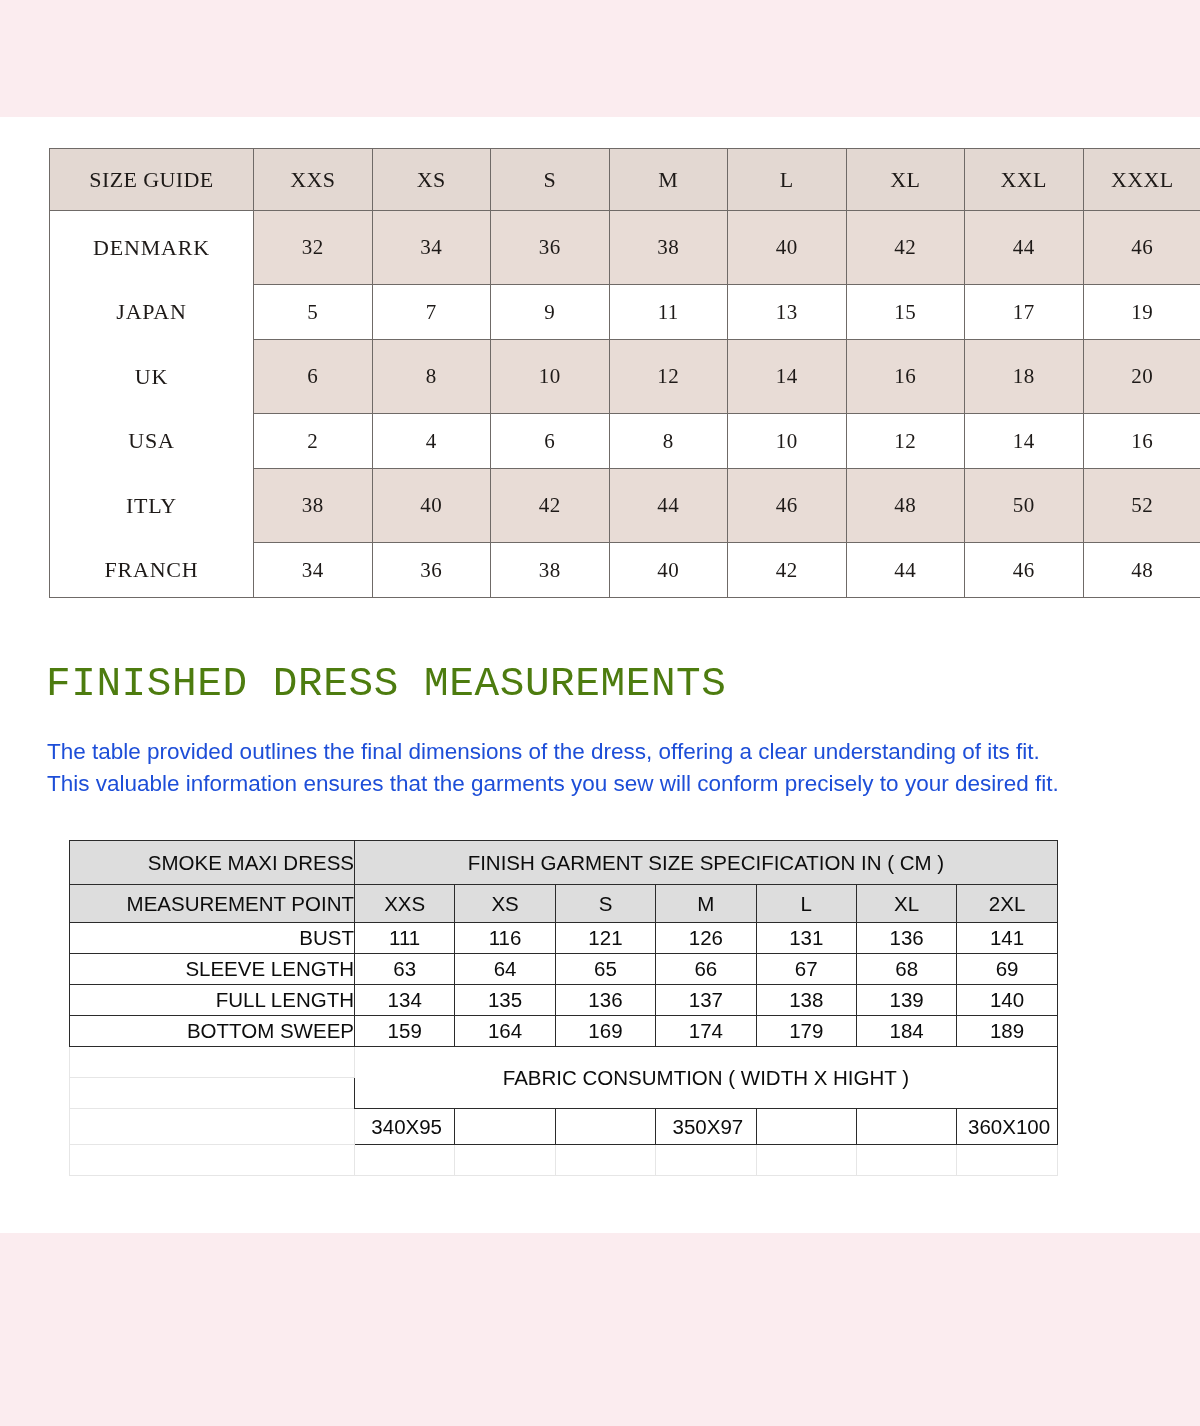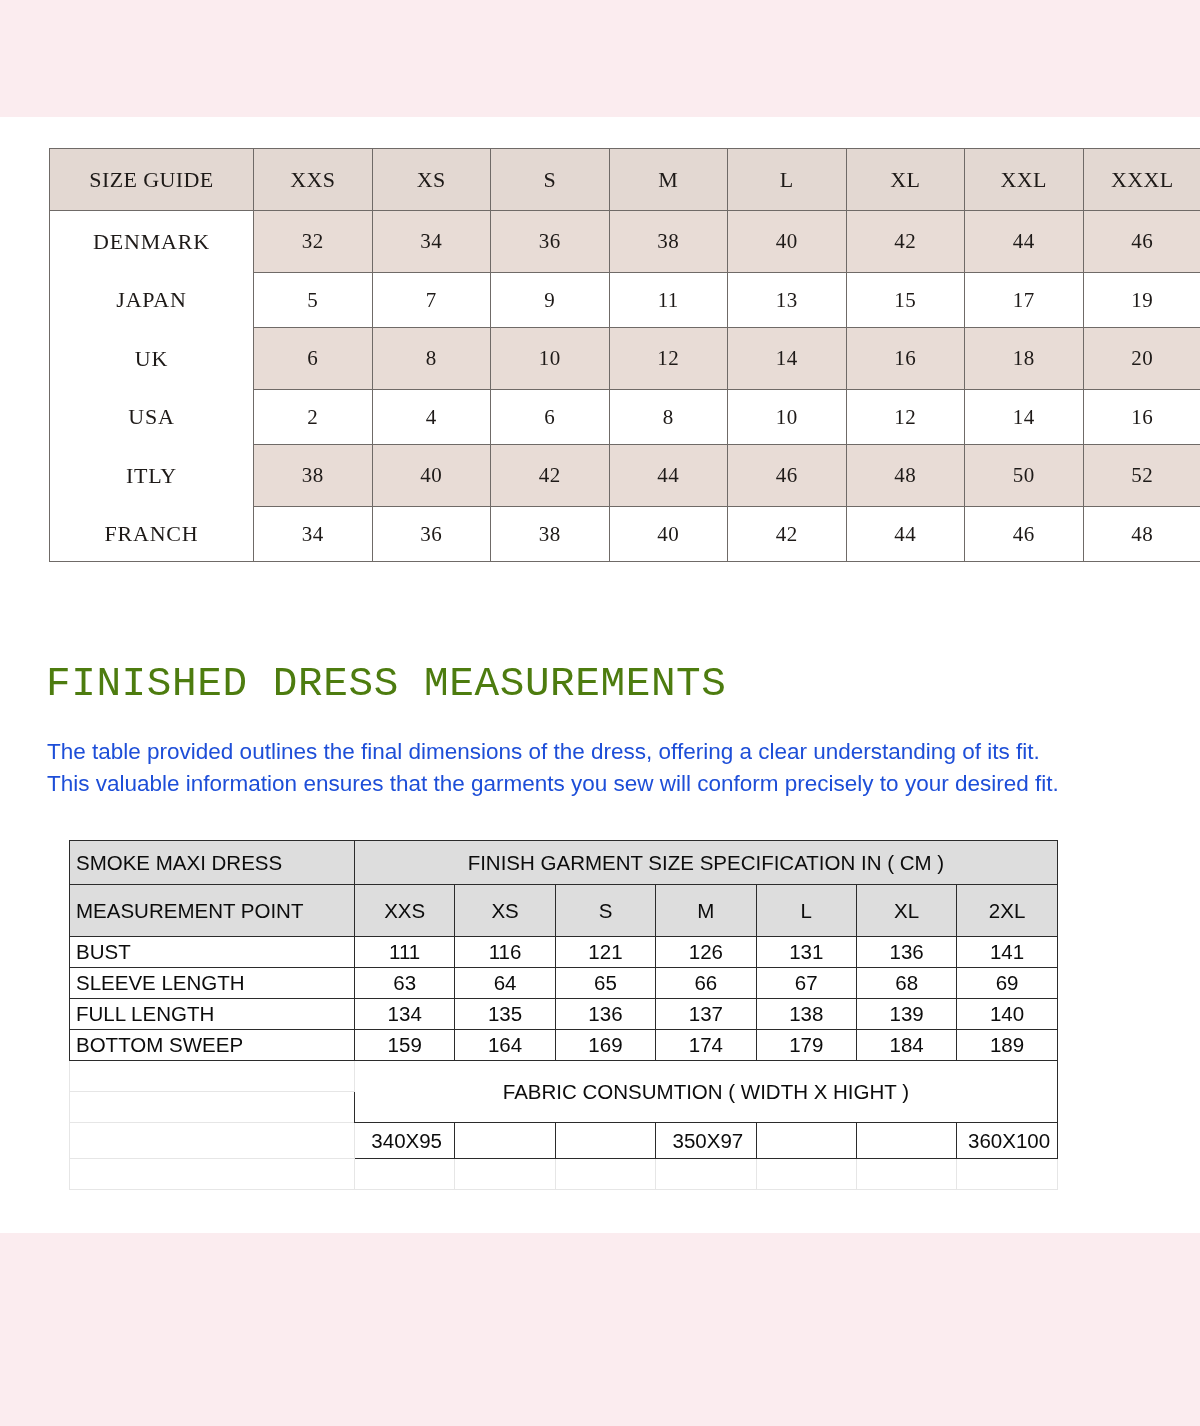--- a/index.html
+++ b/index.html
@@ -68,21 +68,21 @@
     background: #ffffff;
     border-top: none;
     border-bottom: none;
     font-size: 22px;
     letter-spacing: .8px;
   }
   table.size-guide .label-cell.first-label { border-top: 1px solid #6f6a67; }
   table.size-guide .label-cell.last-label  { border-bottom: 1px solid #6f6a67; text-align: center; }
 
   table.size-guide tr.row-plain  td.val { background: #ffffff; height: 55px; }
-  table.size-guide tr.row-shade  td.val { background: #e8dcd6; height: 62px; }
+  table.size-guide tr.row-shade  td.val { background: #e8dcd6; height: 74px; }
 
   
   .section-heading {
     position: absolute;
     left: 46px;
     top: 544px;
     font-family: Liberation Mono, monospace;
     font-size: 41px;
     letter-spacing: .6px;
     color: #4d7c0f;
@@ -124,25 +124,25 @@
     font-size: 20.5px;
     font-weight: normal;
     padding: 0 0 0 0;
     height: 31px;
     text-align: center;
     vertical-align: middle;
     background: #ffffff;
   }
   table.spec td.head-grey { background: #dddddd; }
   table.spec td.left-text {
-    text-align: left;
+    text-align: right;
     padding-left: 6px;
   }
   table.spec td.title-row { height: 44px; font-size: 20.5px; }
-  table.spec td.sizehead  { height: 52px; }
+  table.spec td.sizehead  { height: 38px; }
   table.spec td.fabric-title { height: 62px; margin-left: 15px; }
   table.spec td.fabric-val { text-align: center; padding-left: 4px; height: 36px; }
 
   
   table.spec td.faint {
     border: 1px solid #e6e6e6;
     background: #ffffff;
     height: 31px;
   }
 </style>

